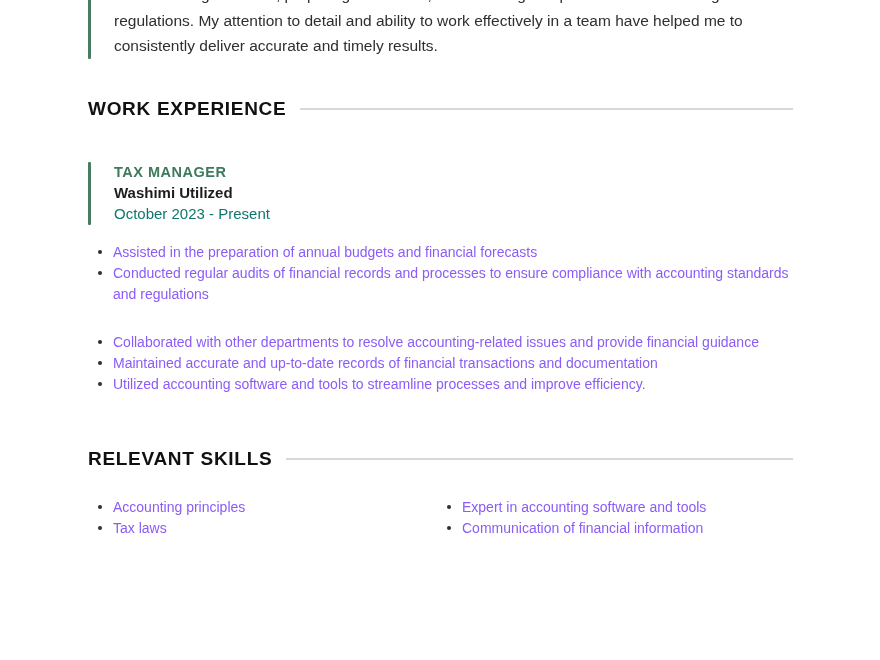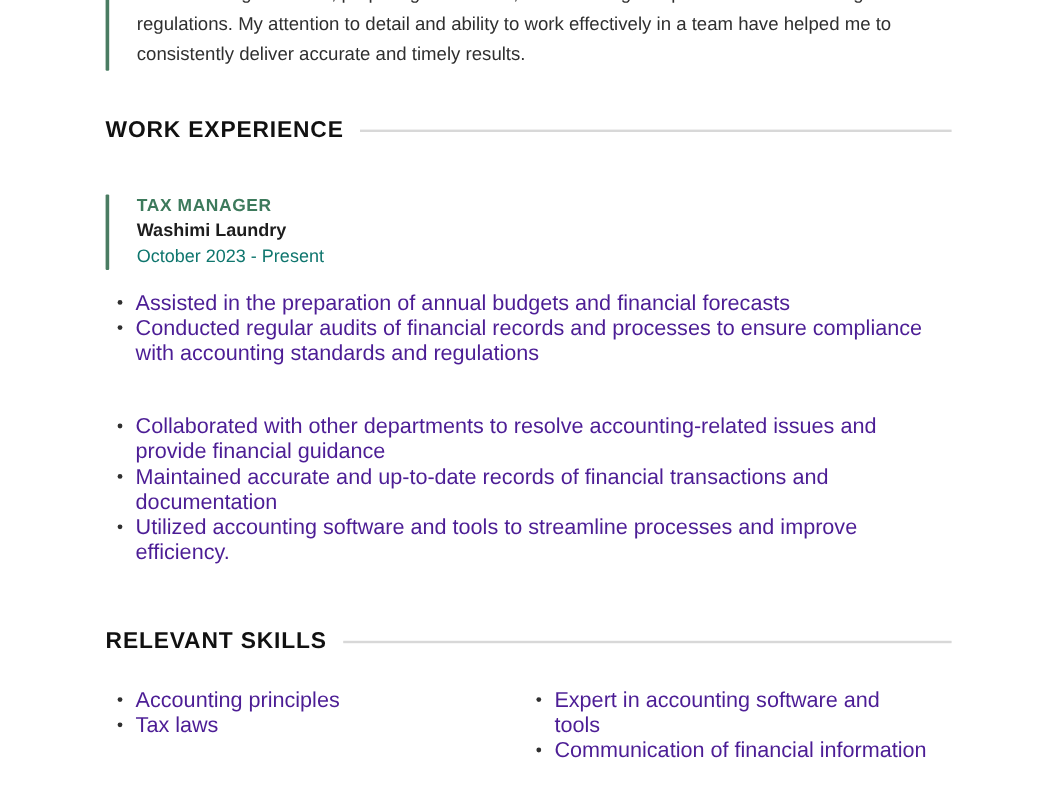--- a/index.html
+++ b/index.html
@@ -102,23 +102,23 @@
 
   
   ul.bullets {
     list-style: none;
     margin: 0;
     padding: 0;
   }
   ul.bullets li {
     position: relative;
     padding-left: 25px;
-    font-size: 18px;
+    font-size: 14px;
     line-height: 21px;
-    color: #4c1d95;
+    color: #8b5cf6;
   }
   ul.bullets li::before {
     content: "";
     position: absolute;
     left: 10px;
     top: 8.5px;
     width: 4px;
     height: 4px;
     border-radius: 50%;
     background: #2f2f2f;
@@ -157,31 +157,31 @@
     <div class="section" style="margin-top:39px;">
       <div class="section-head">
         <span class="section-title">WORK EXPERIENCE</span>
         <span class="section-rule"></span>
       </div>
 
       <div style="margin-top:42px;">
         <div class="job">
           <span class="accent-bar"></span>
           <div class="job-title">TAX MANAGER</div>
-          <div class="job-company">Washimi Laundry</div>
+          <div class="job-company">Washimi Utilized</div>
           <div class="job-dates">October 2023 - Present</div>
         </div>
         <ul class="bullets job-bullets" style="margin-top:17px;">
           <li>Assisted in the preparation of annual budgets and financial forecasts</li>
           <li>Conducted regular audits of financial records and processes to ensure compliance with accounting standards and regulations</li>
         </ul>
       </div>
 
       <div style="margin-top:27px;">
-        <ul class="bullets job-bullets" style="margin-top:40px;">
+        <ul class="bullets job-bullets" style="margin-top:27px;">
           <li>Collaborated with other departments to resolve accounting-related issues and provide financial guidance</li>
           <li>Maintained accurate and up-to-date records of financial transactions and documentation</li>
           <li>Utilized accounting software and tools to streamline processes and improve efficiency.</li>
         </ul>
       </div>
     </div>
 
     <div class="section" style="margin-top:53px;">
       <div class="section-head">
         <span class="section-title">RELEVANT SKILLS</span>

